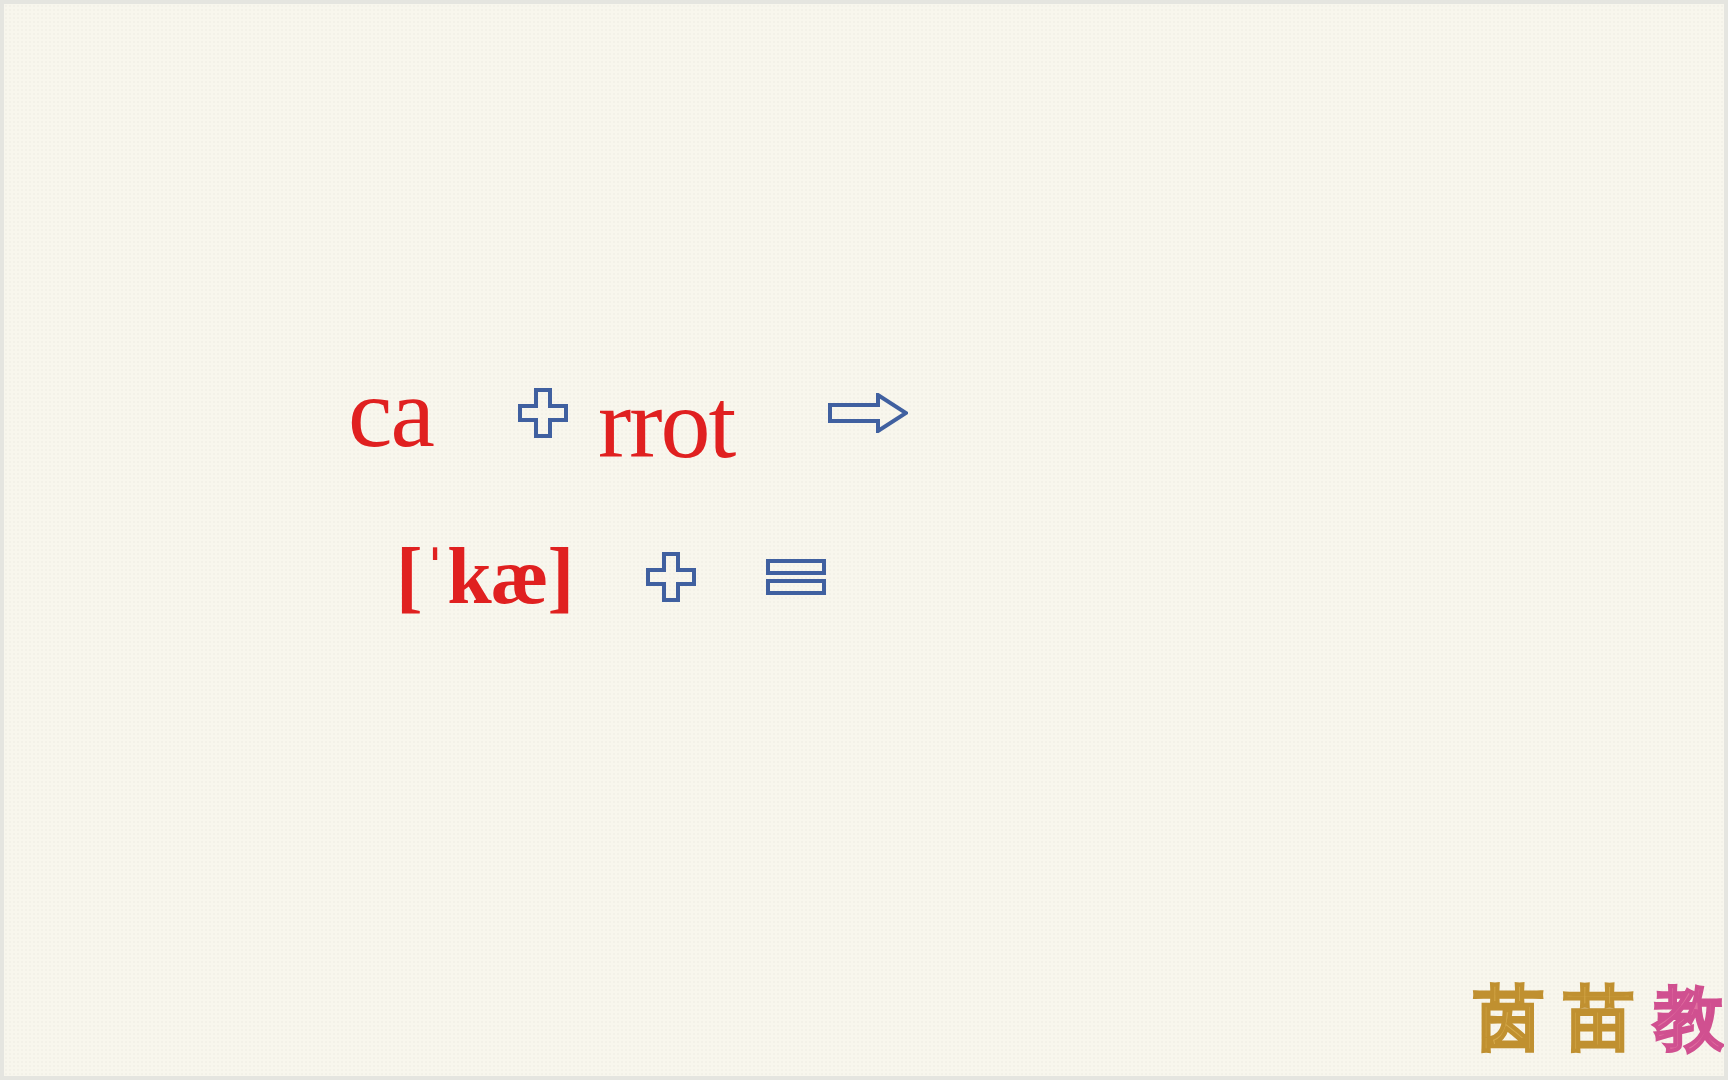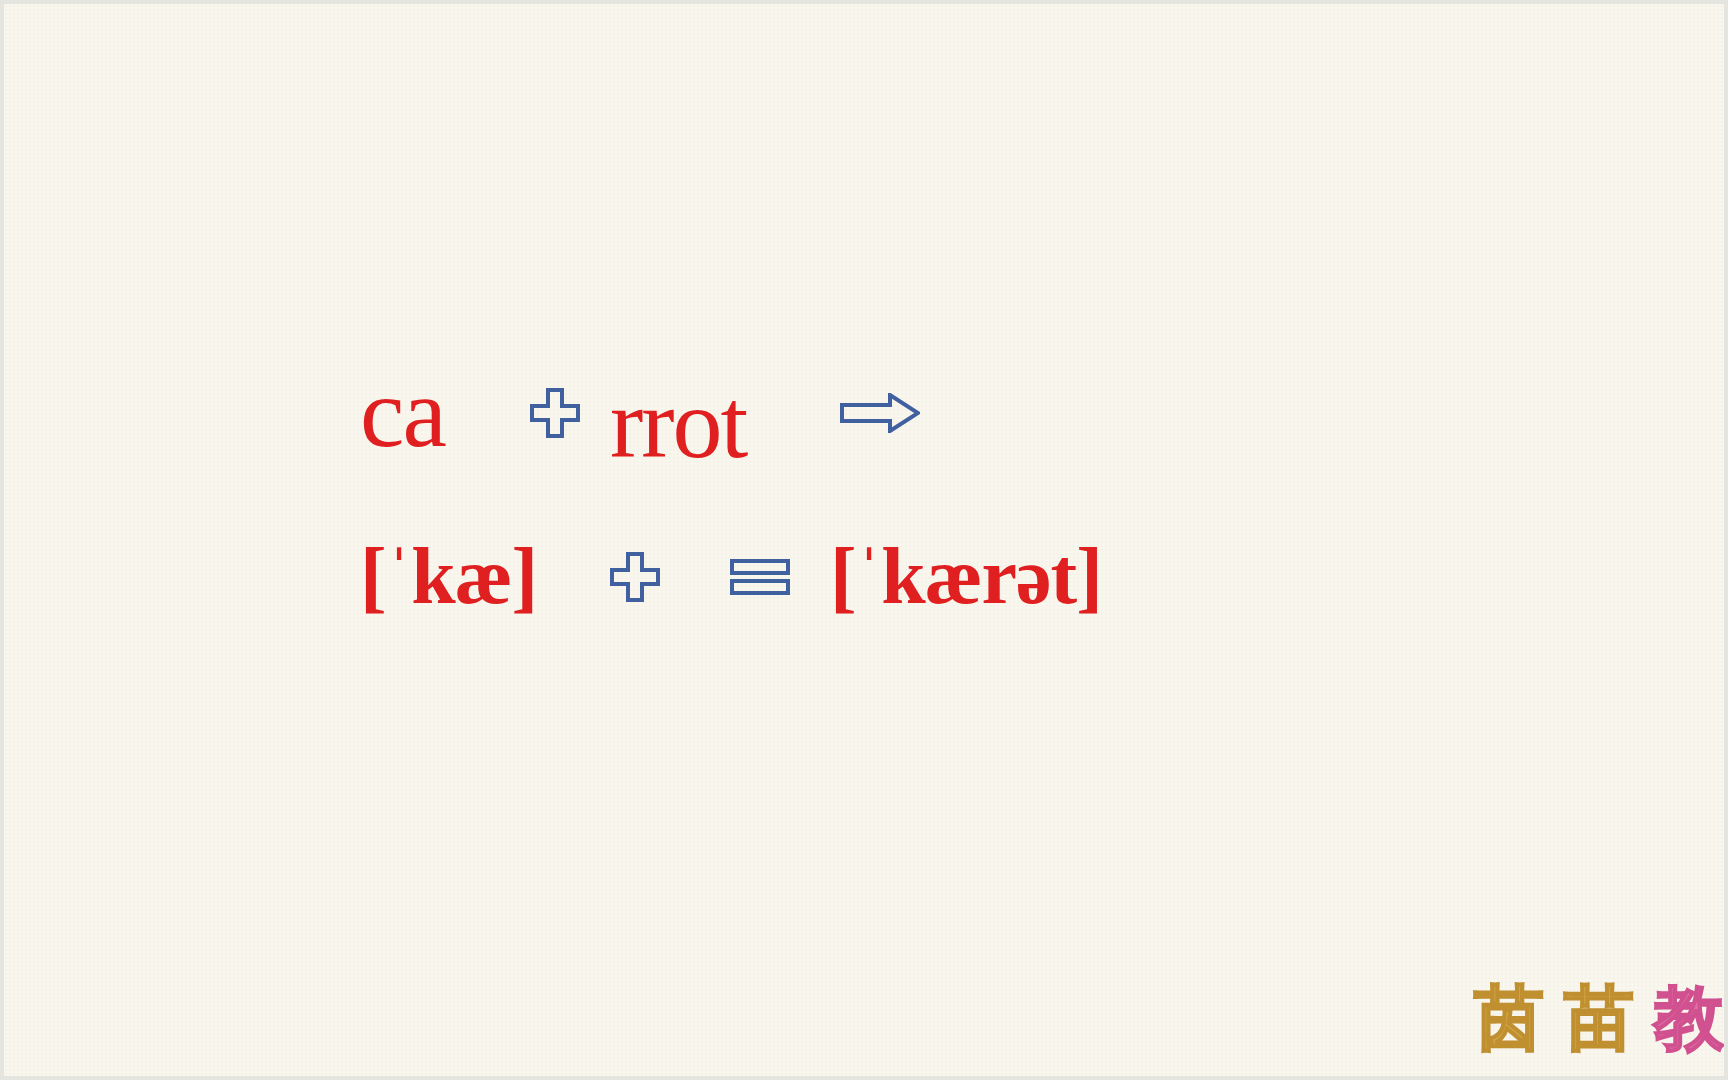--- a/index.html
+++ b/index.html
@@ -13,21 +13,21 @@
       background-color: #f8f6ed;
       background-image: radial-gradient(circle, rgba(0,0,0,0.02) 1px, transparent 1px);
       background-size: 4px 4px;
       position: relative;
       overflow: hidden;
       border: 4px solid #e5e5e0;
     }
     .content {
       position: absolute;
       top: 340px;
-      left: 356px;
+      left: 344px;
       width: 1100px;
     }
     .row {
       display: flex;
       align-items: center;
       margin-bottom: 50px;
     }
     .word-segment {
       font-family: "Times New Roman", serif;
       font-size: 100px;
@@ -55,21 +55,21 @@
     }
     .equals-icon {
       width: 60px;
       height: 40px;
       margin: 0 40px;
       flex-shrink: 0;
     }
     .row1 .seg1 { width: 140px; }
     .row1 .seg2 { width: 200px; margin-top: 22px; }
     .row1 .seg3 { width: 300px; }
-    .row2 .seg1 { width: 220px; }
+    .row2 .seg1 { width: 220px; margin-left: 48px; }
     .row2 .seg2 { width: 200px; }
     .row2 .seg3 { width: 340px; }
     .watermark {
       position: absolute;
       bottom: 10px;
       right: 0;
       font-family: sans-serif;
       font-size: 70px;
       font-weight: bold;
       display: flex;
@@ -105,21 +105,20 @@
       <svg viewBox="0 0 50 50">
         <path d="M 18 2 L 32 2 L 32 18 L 48 18 L 48 32 L 32 32 L 32 48 L 18 48 L 18 32 L 2 32 L 2 18 L 18 18 Z" fill="none" stroke="#4060a0" stroke-width="4"></path>
       </svg>
     </span>
     <span class="equals-icon">
       <svg viewBox="0 0 60 40">
         <rect x="2" y="4" width="56" height="12" fill="none" stroke="#4060a0" stroke-width="4"></rect>
         <rect x="2" y="24" width="56" height="12" fill="none" stroke="#4060a0" stroke-width="4"></rect>
       </svg>
     </span>
-    <span class="phonetic-segment seg3">[ˈkærət]</span>
   </div>
 </div>
 
 <div class="watermark">
   <span class="wm-char1">茵</span>
   <span class="wm-char2">苗</span>
   <span class="wm-char3">教</span>
 </div>
 
 </body></html>

